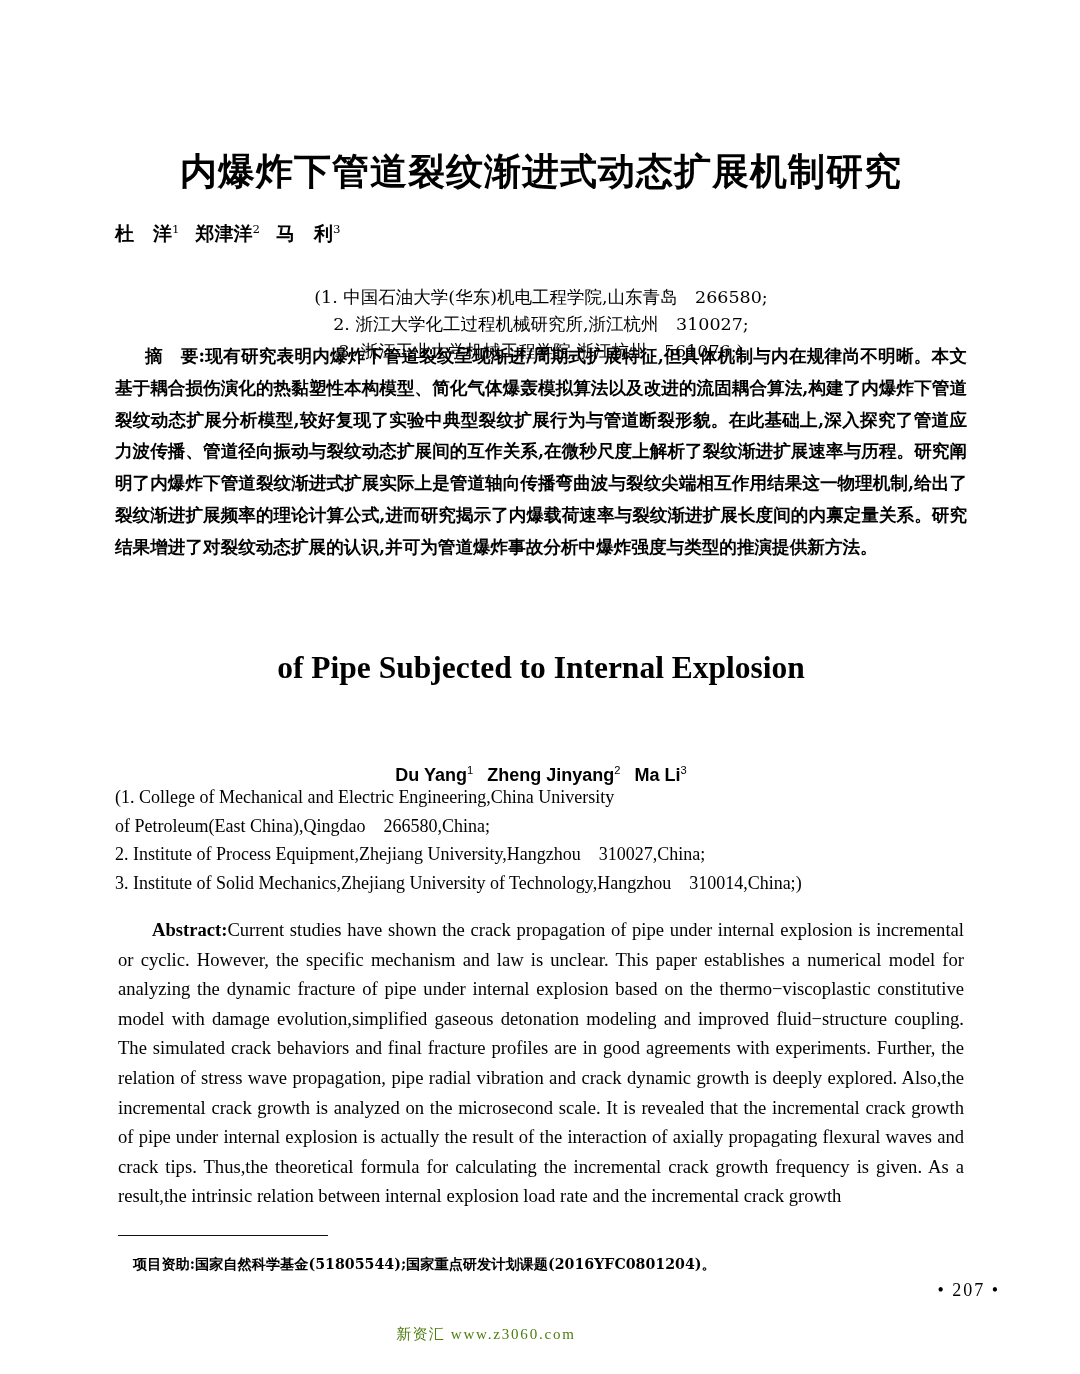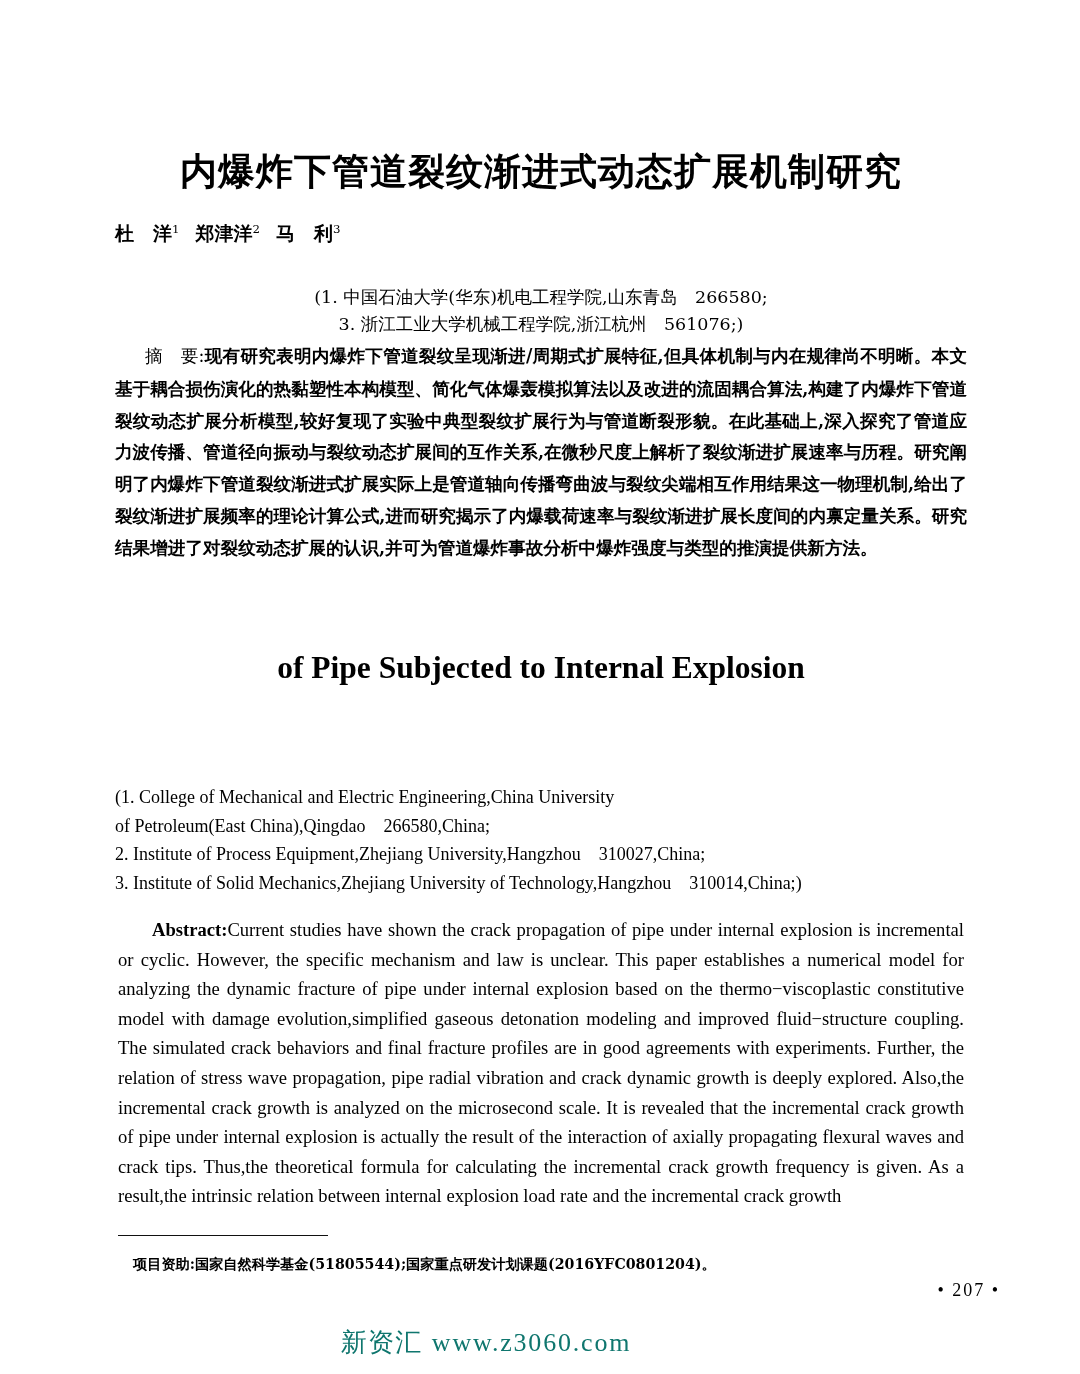--- a/index.html
+++ b/index.html
@@ -69,21 +69,21 @@
   .cn-abstract {
     top: 340px;
     font-size: 17.6px;
     line-height: 31.8px;
     text-align: justify;
     text-justify: inter-ideograph;
     font-family: "DejaVu Serif", "Liberation Serif", serif;
     font-weight: 600;
   }
   .cn-abstract .lbl {
-    font-weight: 400;
+    font-weight: 700;
     letter-spacing: 0px;
   }
   .cn-abstract p { margin: 0; text-indent: 30px; }
 
   .cn-keywords {
     top: 565px;
     font-size: 17.6px;
     line-height: 30px;
     font-family: "DejaVu Serif", "Liberation Serif", serif;
     font-weight: 600;
@@ -171,22 +171,22 @@
     letter-spacing: 2px;
   }
 
   
   .watermark {
     position: absolute;
     top: 1325px;
     left: 0;
     width: 972px;
     text-align: center;
-    font-size: 26px;
-    color: #0f766e;
+    font-size: 15px;
+    color: #4d7c0f;
     letter-spacing: 1.2px;
     font-family: "DejaVu Serif", "Liberation Serif", serif;
   }
   .watermark .url {
     font-family: "Liberation Serif", "DejaVu Serif", serif;
     letter-spacing: 1.8px;
   }
 </style>
 </head>
 <body>
@@ -194,32 +194,36 @@
 <div class="page">
 
   <div class="col cn-title">内爆炸下管道裂纹渐进式动态扩展机制研究</div>
 
   <div class="col cn-authors">
     <span><span>杜　洋</span><sup>1</sup></span><span class="sep"></span><span><span>郑津洋</span><sup>2</sup></span><span class="sep"></span><span><span>马　利</span><sup>3</sup></span>
   </div>
 
   <div class="col cn-affils">
     <span class="aff-line">(1. 中国石油大学(华东)机电工程学院,山东青岛　266580;</span>
+    <span class="aff-line">2. 浙江大学化工过程机械研究所,浙江杭州　310027;</span>
     <span class="aff-line">3. 浙江工业大学机械工程学院,浙江杭州　561076;)</span>
   </div>
 
   <div class="col cn-abstract">
     <p><span class="lbl">摘　要:</span><span>现有研究表明内爆炸下管道裂纹呈现渐进/周期式扩展特征,但具体机制与内在规律尚不明晰。本文基于耦合损伤演化的热黏塑性本构模型、简化气体爆轰模拟算法以及改进的流固耦合算法,构建了内爆炸下管道裂纹动态扩展分析模型,较好复现了实验中典型裂纹扩展行为与管道断裂形貌。在此基础上,深入探究了管道应力波传播、管道径向振动与裂纹动态扩展间的互作关系,在微秒尺度上解析了裂纹渐进扩展速率与历程。研究阐明了内爆炸下管道裂纹渐进式扩展实际上是管道轴向传播弯曲波与裂纹尖端相互作用结果这一物理机制,给出了裂纹渐进扩展频率的理论计算公式,进而研究揭示了内爆载荷速率与裂纹渐进扩展长度间的内禀定量关系。研究结果增进了对裂纹动态扩展的认识,并可为管道爆炸事故分析中爆炸强度与类型的推演提供新方法。</span></p>
   </div>
 
 
   <div class="col en-title">
     <span class="tline">of Pipe Subjected to Internal Explosion</span>
   </div>
 
+  <div class="col en-authors">
+    <span><span>Du Yang</span><sup>1</sup></span><span class="sep"></span><span><span>Zheng Jinyang</span><sup>2</sup></span><span class="sep"></span><span><span>Ma Li</span><sup>3</sup></span>
+  </div>
 
   <div class="col en-affils">
     <span class="aff-line">(1. College of Mechanical and Electric Engineering,China University</span>
     <span class="aff-line">of Petroleum(East China),Qingdao　266580,China;</span>
     <span class="aff-line">2. Institute of Process Equipment,Zhejiang University,Hangzhou　310027,China;</span>
     <span class="aff-line">3. Institute of Solid Mechanics,Zhejiang University of Technology,Hangzhou　310014,China;)</span>
   </div>
 
   <div class="col en-abstract">
     <p><span class="lbl">Abstract:</span><span>Current studies have shown the crack propagation of pipe under internal explosion is incremental or cyclic. However, the specific mechanism and law is unclear. This paper establishes a numerical model for analyzing the dynamic fracture of pipe under internal explosion based on the thermo−viscoplastic constitutive model with damage evolution,simplified gaseous detonation modeling and improved fluid−structure coupling. The simulated crack behaviors and final fracture profiles are in good agreements with experiments. Further, the relation of stress wave propagation, pipe radial vibration and crack dynamic growth is deeply explored. Also,the incremental crack growth is analyzed on the microsecond scale. It is revealed that the incremental crack growth of pipe under internal explosion is actually the result of the interaction of axially propagating flexural waves and crack tips. Thus,the theoretical formula for calculating the incremental crack growth frequency is given. As a result,the intrinsic relation between internal explosion load rate and the incremental crack growth</span></p>

